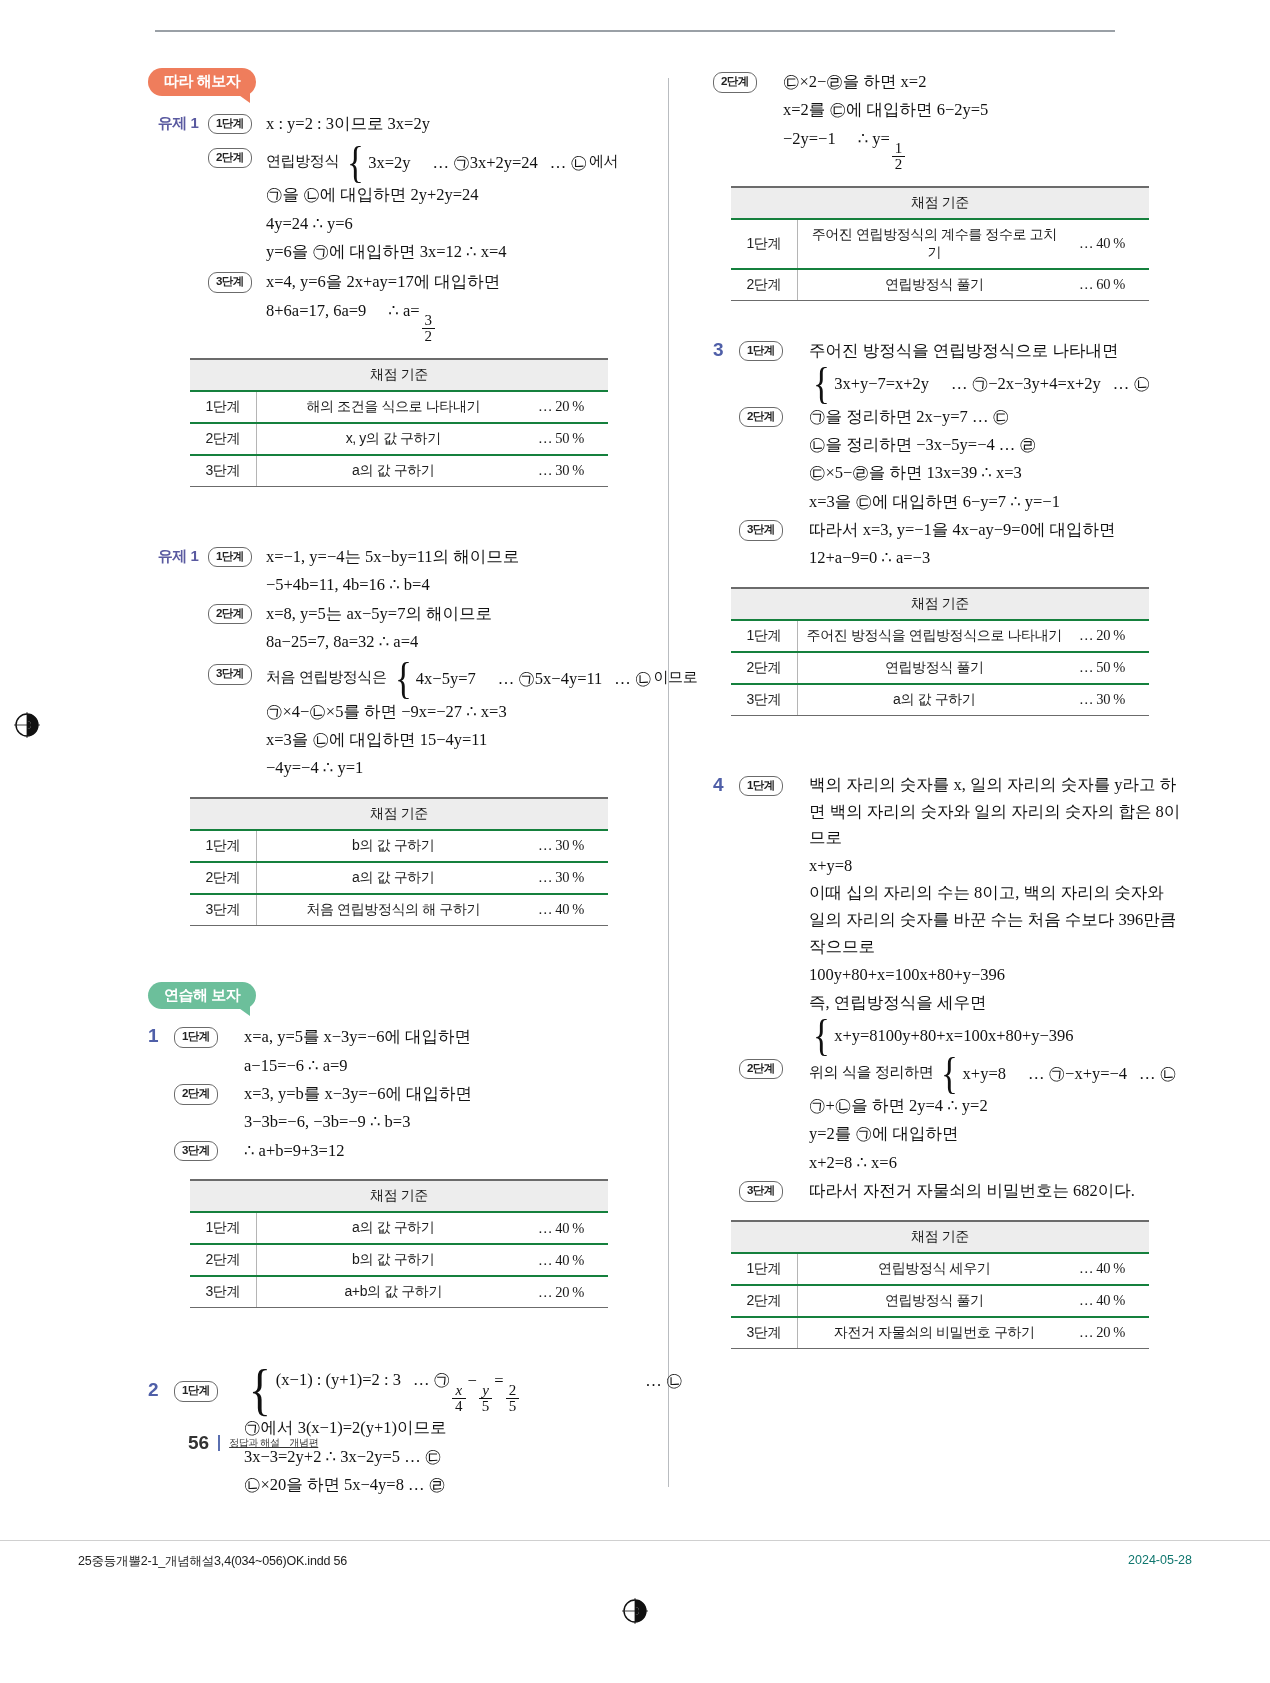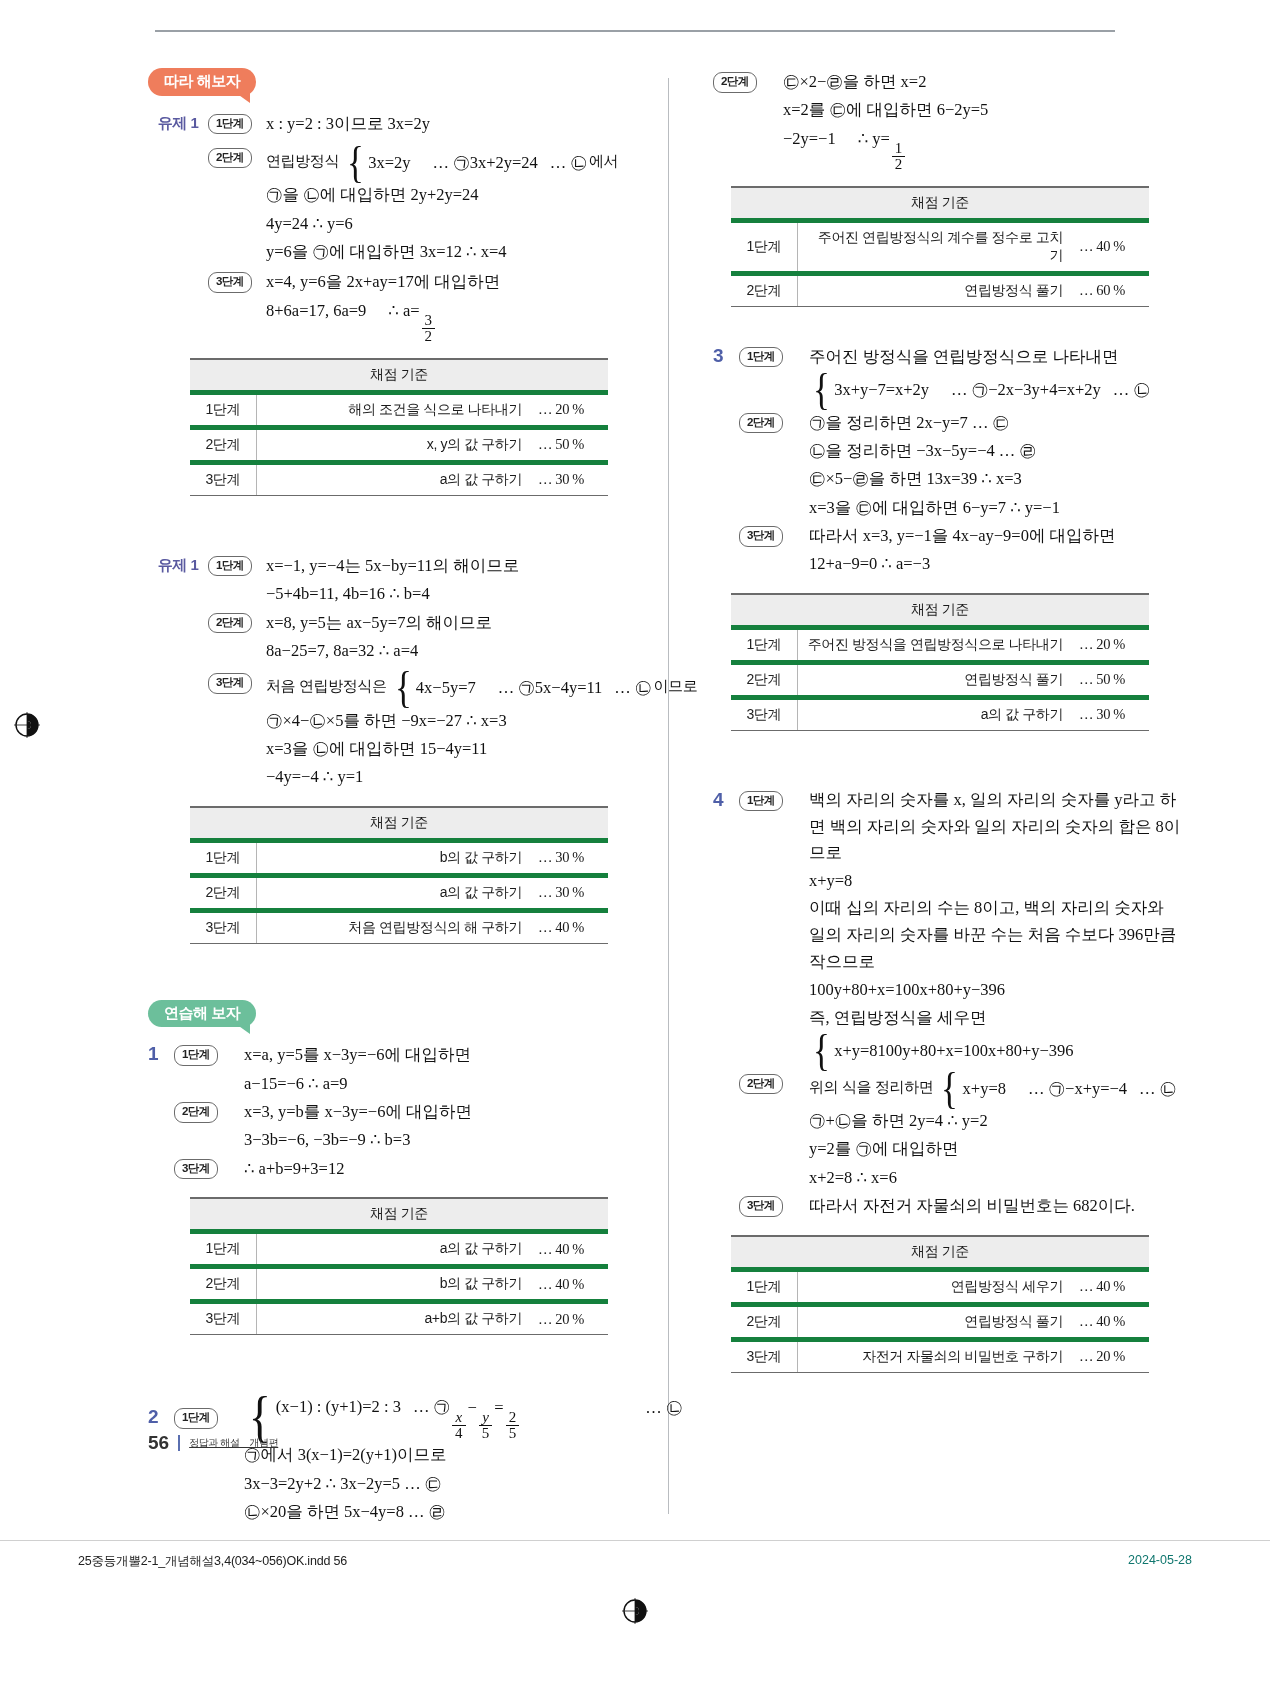--- a/index.html
+++ b/index.html
@@ -133,45 +133,45 @@
   
   table.grade {
     border-collapse:collapse;
     width:418px;
     margin:14px 0 10px 42px;
     font-size:14px;
   }
   table.grade.right { width:418px; margin-left:18px; }
   table.grade th, table.grade td {
     border-top:1px solid #b5b5b5;
-    border-bottom:5px solid #15803d;
+    border-bottom:2px solid #15803d;
     padding:6px 8px;
     letter-spacing:-0.4px;
   }
   table.grade thead th {
     background:#ededed;
     text-align:center;
     font-weight:normal;
     border-top:2px solid #6b6b6b;
     font-size:14px;
   }
   table.grade td.step-col {
     width:66px; text-align:center; border-right:1px solid #b5b5b5;
     font-size:14px; color:#222;
   }
-  table.grade td.desc-col { text-align:right; }
+  table.grade td.desc-col { text-align:center; }
   table.grade td.pct-col { width:78px; text-align:left; font-family:"Liberation Serif",serif; font-size:14.5px;}
   table.grade tbody tr:last-child td { border-bottom:1.6px solid #6b6b6b; }
 
   
   .footer {
     position:absolute; left:148px; top:1432px;
     display:flex; align-items:center; gap:9px;
   }
-  .footer .pg { font-size:19px; font-weight:bold; color:#333; }
+  .footer .pg { font-size:19px; font-weight:bold; color:#333;margin-left:40px; }
   .footer .bar { width:2px; height:16px; background:#5a6fb0; }
   .footer .txt { font-size:10px; color:#333; letter-spacing:-0.4px;text-decoration:underline; }
 
   .bottom-rule {
     position:absolute; left:0; top:1540px; width:1270px; height:1px; background:#d0d0d0;
   }
   .imprint-left {
     position:absolute; left:78px; top:1553px; font-size:12.5px; color:#222;
     letter-spacing:-0.2px;
   }

